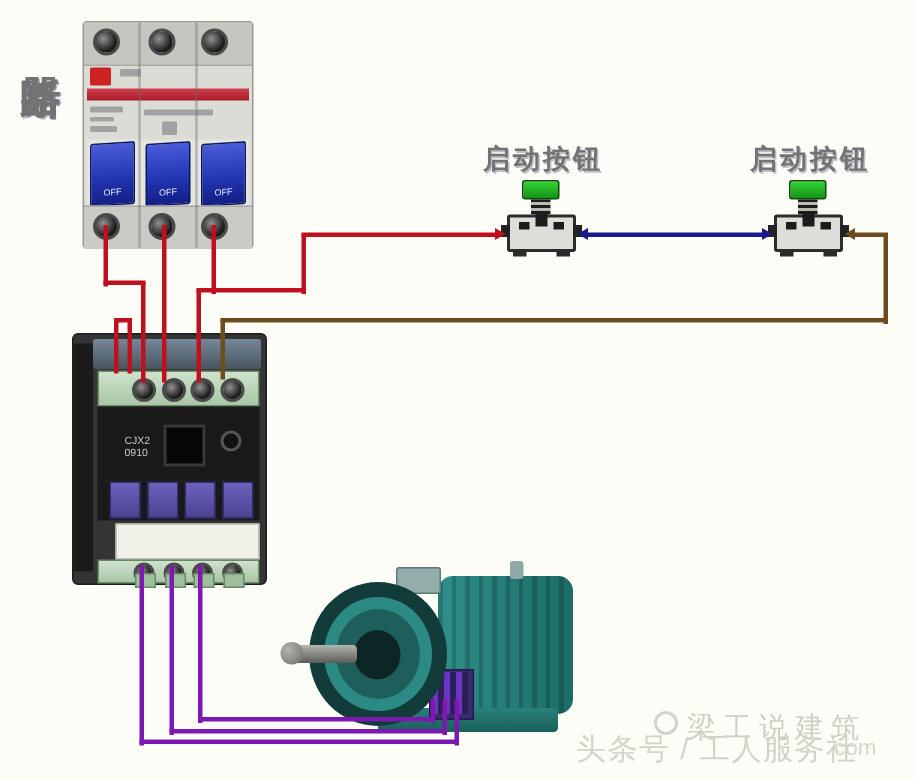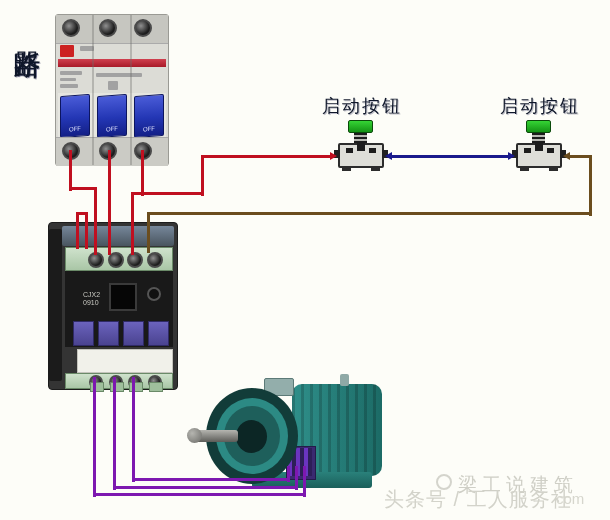--- a/index.html
+++ b/index.html
@@ -12,21 +12,21 @@
   #breaker-topstrip{left:0;top:0;width:112px;height:28px;background:#c6c6c0;border-bottom:1px solid #aaa;}
   .screw{border-radius:50%;background:radial-gradient(circle at 35% 35%, #909090, #1d1d1d 65%);border:2px solid #4a4a4a;box-sizing:border-box;}
   .screw.sm{width:18px;height:18px;}
   #breaker-logo{left:4px;top:30px;width:14px;height:12px;background:#c22;border-radius:1px;}
   #breaker-stripe{left:2px;top:44px;width:108px;height:8px;background:linear-gradient(180deg,#d0404f,#a81a28);}
   .smudge{background:rgba(90,90,100,.45);border-radius:1px;}
   #toggle-zone{left:2px;top:78px;width:108px;height:46px;background:#e6e6e0;}
   .toggle{position:absolute;top:2px;width:30px;height:42px;background:linear-gradient(180deg,#4a5cd8 0%,#2336b4 55%,#131f86 100%);border:1px solid #0c1560;border-radius:2px;transform:skewY(-4deg);color:#dfe3ff;font-size:6px;display:flex;align-items:flex-end;justify-content:center;padding-bottom:4px;box-sizing:border-box;}
   #breaker-botstrip{left:0;top:122px;width:112px;height:28px;background:#cbcbc5;border-top:1px solid #aaa;}
   
-  .blue-label{color:#0f172a;font-weight:normal;text-shadow:1px 1px 0 rgba(0,0,60,.25);}
+  .blue-label{color:#737373;font-weight:bold;text-shadow:1px 1px 0 rgba(0,0,60,.25);}
   #breaker-label{left:10px;top:30px;width:34px;font-size:27px;line-height:35px;text-align:center;}
   .btn-label{top:94px;width:124px;text-align:center;font-size:18px;letter-spacing:2px;}
   
   .pushbtn{width:46px;height:50px;z-index:30;}
   .btn-cap{position:absolute;left:10px;top:0;width:25px;height:13px;background:linear-gradient(180deg,#35d435,#149314);border:1px solid #0a4a0a;border-radius:2px;box-sizing:border-box;}
   .btn-spring{position:absolute;left:16px;top:13px;width:13px;height:11px;background:repeating-linear-gradient(180deg,#1c1c1c 0 2px,#b9b9b3 2px 4px);}
   .btn-body{position:absolute;left:0;top:23px;width:46px;height:25px;background:#dedeD8;border:2px solid #2c2c2c;border-radius:2px;box-sizing:border-box;}
   .btn-stem{position:absolute;left:19px;top:22px;width:8px;height:9px;background:#1c1c1c;}
   .btn-contact{position:absolute;width:7px;height:5px;background:#1c1c1c;}
   .btn-term{position:absolute;top:30px;width:6px;height:8px;background:#222;}

